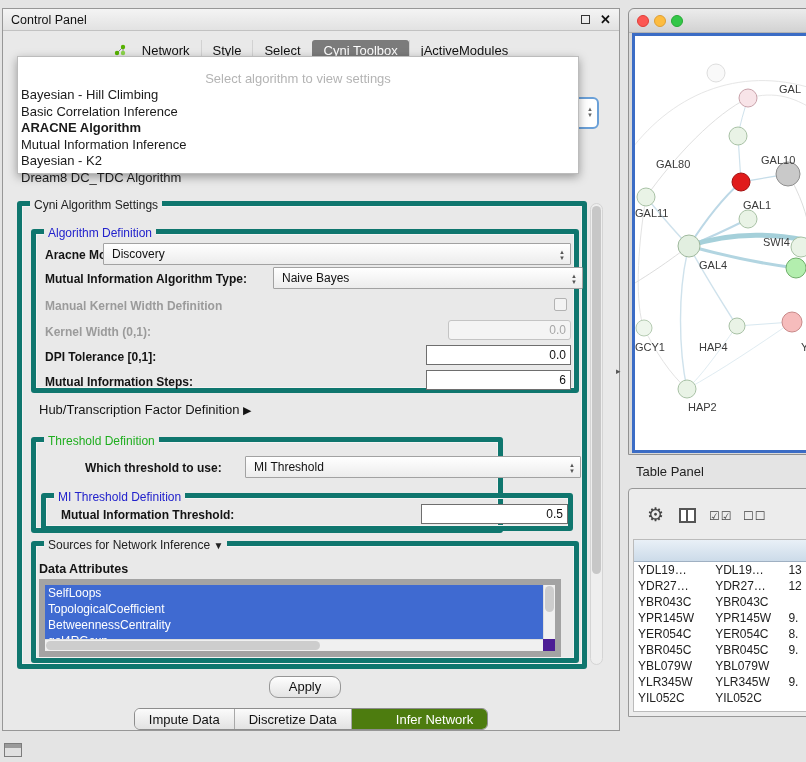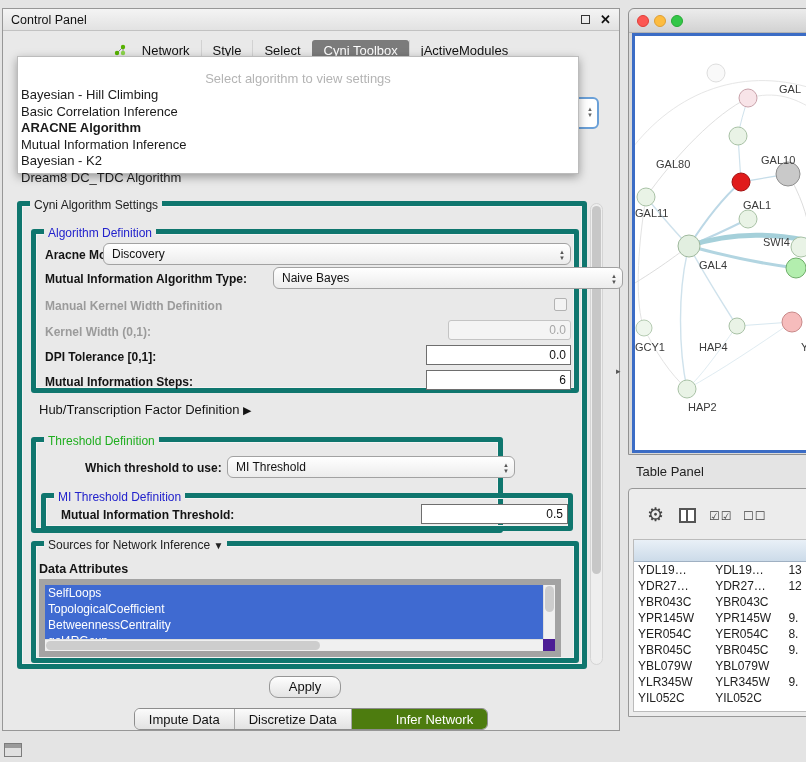--- a/index.html
+++ b/index.html
@@ -44,21 +44,21 @@
     box-shadow:inset 0 0 0 1px #f3f3f3; }
   .gtitle { position:absolute; top:-8px; left:8px; background:#e9e9e9; padding:0 4px;
     font-size:12px; line-height:15px; color:#222; white-space:nowrap; }
   .gtitle.blue { color:#2222cc; }
   .gtitle.green { color:#1fae1f; }
 
   .lbl { position:absolute; font-size:12px; font-weight:bold; color:#141414; white-space:nowrap; line-height:14px; }
   .lbl.dis { color:#9b9b9b; }
   .plain { font-weight:normal; font-size:13px; }
 
-  .combo { position:absolute; height:22px; border:1px solid #a2a2a2; border-radius:6px;
+  .combo { position:absolute; height:22px; border:1px solid #a2a2a2; border-radius:1px;
     background:linear-gradient(#ffffff,#ececec); font-size:12px; display:flex; align-items:center;
     padding-left:8px; color:#111; }
   .combo .arr { position:absolute; right:5px; top:5px; font-size:6px; line-height:6px; color:#555; text-align:center; }
 
   .tf { position:absolute; height:20px; border:1px solid #6e6e6e; background:#fff;
     font-size:12px; text-align:right; padding:0 4px; font-family:"Liberation Sans",sans-serif; color:#111; }
   .tf.dis { border:1px solid #c4c4c4; background:#f4f4f4; color:#a7a7a7; border-radius:3px; }
 
   .chk { position:absolute; width:13px; height:13px; border:1px solid #b3b3b3; background:#f3f3f3; border-radius:2px; }
 
@@ -183,21 +183,21 @@
     <span class="gtitle blue">Algorithm Definition</span>
   </div>
 
   <span class="lbl" style="left:42px; top:239px;">Aracne Mode:</span>
   <div class="combo" style="left:100px; top:234px; width:468px;">
     <span>Discovery</span>
     <span class="arr">▲<br>▼</span>
   </div>
 
   <span class="lbl" style="left:42px; top:263px;">Mutual Information Algorithm Type:</span>
-  <div class="combo" style="left:270px; top:258px; width:350px;">
+  <div class="combo" style="left:270px; top:258px; width:310px;">
     <span>Naive Bayes</span>
     <span class="arr">▲<br>▼</span>
   </div>
 
   <span class="lbl dis" style="left:42px; top:290px;">Manual Kernel Width Definition</span>
   <div class="chk" style="left:551px; top:289px;"></div>
 
   <span class="lbl dis" style="left:42px; top:316px;">Kernel Width (0,1):</span>
   <input class="tf dis" style="left: 445px; top: 311px; width: 123px;" readonly="" value="0.0">
 
@@ -210,21 +210,21 @@
   <span class="lbl plain" style="left:36px; top:394px;">
     <span>Hub/Transcription Factor Definition</span>
     <span style="font-size:11px;"> ▶</span>
   </span>
 
   <div class="group" style="left:28px; top:428px; width:472px; height:96px;">
     <span class="gtitle green">Threshold Definition</span>
   </div>
 
   <span class="lbl" style="left:82px; top:452px;">Which threshold to use:</span>
-  <div class="combo" style="left:224px; top:447px; width:288px;">
+  <div class="combo" style="left:242px; top:447px; width:336px;">
     <span>MI Threshold</span>
     <span class="arr">▲<br>▼</span>
   </div>
 
   <div class="group" style="left:38px; top:484px; width:532px; height:38px;">
     <span class="gtitle blue">MI Threshold Definition</span>
   </div>
   <span class="lbl" style="left:46px; top:499px;padding-left:12px;">Mutual Information Threshold:</span>
   <input class="tf" style="left: 418px; top: 495px; width: 147px;" value="0.5">
 

